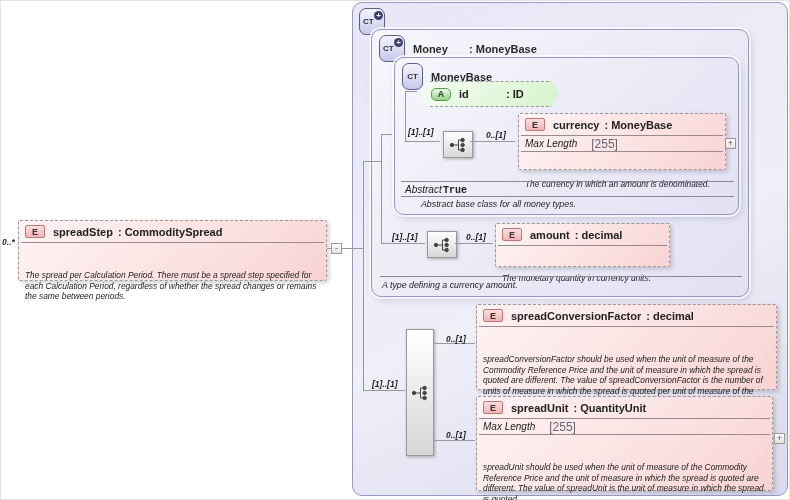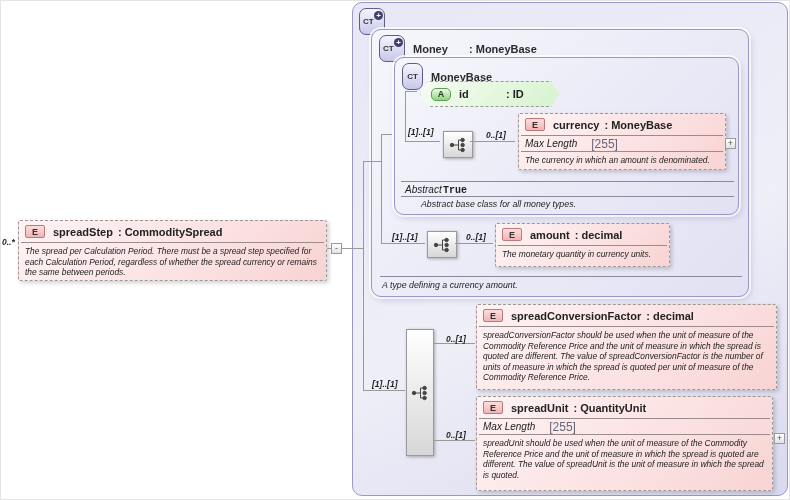--- a/index.html
+++ b/index.html
@@ -29,21 +29,21 @@
            box-shadow:2px 2px 4px rgba(0,0,0,.18); }
   .e-hdr { display:flex; align-items:center; padding:3px 6px 3px 6px; height:21px; }
   .e-icon { width:20px; height:13px; margin-right:8px; flex:none;
             border:1px solid #bd7878; border-radius:2px;
             background:linear-gradient(#fcdede,#f2b4b4);
             display:flex; align-items:center; justify-content:center;
             font-size:9px; font-weight:bold; color:#333; }
   .e-name { font-size:11px; font-weight:bold; color:#222; white-space:nowrap; }
   .e-type { font-size:11px; font-weight:bold; color:#222; margin-left:5px; white-space:nowrap; }
   .sep { border-top:1px solid #9a8c8c; margin:0 2px; }
-  .desc { font-size:8.4px; font-style:italic; color:#222; padding:3px 6px 3px 6px; line-height:1.26; }
+  .desc { font-size:8.4px; font-style:italic; color:#222; padding:3px 6px 3px 6px; line-height:1.26;margin-top:24px; }
   .mrow { display:flex; align-items:center; padding:2px 6px; height:15px; }
   .mlabel { font-size:10px; font-style:italic; color:#222; }
   .mval { font-size:12px; color:#667; margin-left:14px; }
 
   
   .attr-box { position:absolute; border:1px dashed #999;
               background:linear-gradient(135deg,#f5fdf2 0%,#d6f3cd 100%);
               clip-path: polygon(8px 0, calc(100% - 8px) 0, 100% 50%, calc(100% - 8px) 100%, 8px 100%, 0 50%);
               display:flex; align-items:center; padding-left:10px; }
   .a-icon { width:20px; height:13px; margin-right:8px; flex:none;
@@ -81,21 +81,21 @@
 
   <span class="mult" style="left:2px; top:237px;">0..*</span>
 
   <div class="e-box" style="left:18px; top:220px; width:309px; height:61px;">
     <div class="e-hdr">
       <span class="e-icon">E</span>
       <span class="e-name">spreadStep</span>
       <span class="e-type">: CommoditySpread</span>
     </div>
     <div class="sep"></div>
-    <div class="desc">The spread per Calculation Period. There must be a spread step specified for each Calculation Period, regardless of whether the spread currency or remains the same between periods.</div>
+    <div class="desc">The spread per Calculation Period. There must be a spread step specified for each Calculation Period, regardless of whether the spread changes or remains the same between periods.</div>
   </div>
 
   <div class="ct-box ct-outer" style="left:352px; top:2px; width:436px; height:494px;">
     <div class="ct-hdr" style="left:6px; top:5px;">
       <span class="ct-icon">
         <span>CT</span>
         <span class="ct-badge">+</span>
       </span>
     </div>
 

